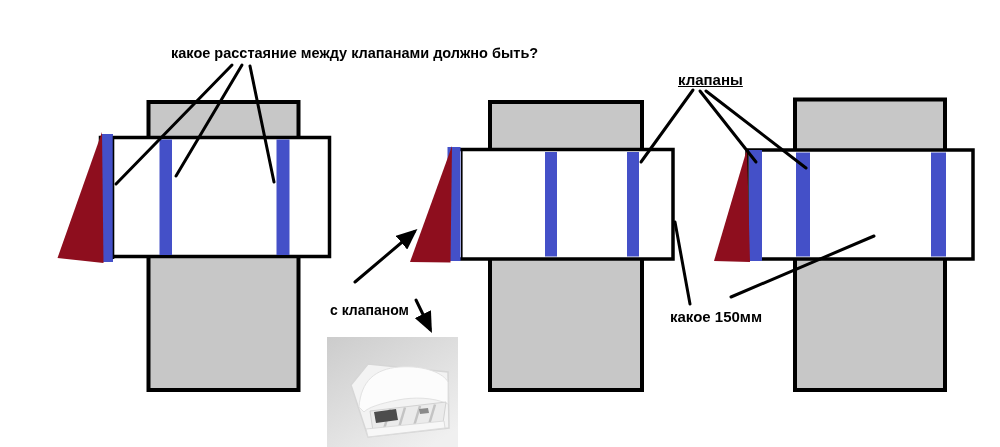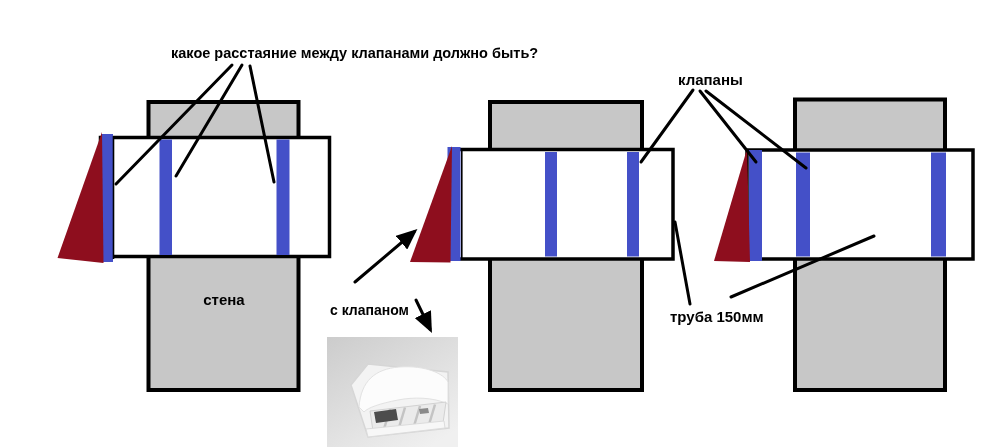--- a/index.html
+++ b/index.html
@@ -7,21 +7,21 @@
     position:relative;width:1000px;height:447px;overflow:hidden;background:#ffffff;
     font-family:"Liberation Sans", sans-serif;
     margin-top:8px;
   }
   .canvas svg{position:absolute;left:0;top:0;}
   .lbl{
     position:absolute;font-weight:bold;color:#000;white-space:nowrap;
     font-family:"Liberation Sans", sans-serif;
   }
   .lbl-question{left:171px;top:37px;font-size:14.5px;}
-  .lbl-valves{left:678px;top:63px;font-size:15px;}
+  .lbl-valves{left:678px;top:63px;font-size:15px;text-decoration:underline;}
   .lbl-wall{left:149px;top:283px;width:150px;text-align:center;font-size:15px;}
   .lbl-grille1{left:330px;top:276px;font-size:15px;}
   .lbl-grille2{left:330px;top:294px;font-size:14px;}
   .lbl-pipe{left:670px;top:300px;font-size:15px;}
   .ln{stroke:#000;stroke-width:3;stroke-linecap:round;fill:none;}
   .ln-thin{stroke:#000;stroke-width:1.6;fill:none;}
   .wall{stroke:#000;stroke-width:4;}
   .pipe{fill:#ffffff;stroke:#000;stroke-width:3.5;}
 </style>
 </head>
@@ -92,17 +92,16 @@
       <line x1="414" y1="418" x2="420" y2="398" stroke="#c4c4c4" stroke-width="2.5"></line>
       <line x1="429" y1="416.5" x2="435" y2="396.5" stroke="#c4c4c4" stroke-width="2.5"></line>
       <polygon points="374,404 396,401 398,412 376,415" fill="#4d4d4d"></polygon>
       <polygon points="419,401 428,400 429,405 420,406" fill="#8a8a8a"></polygon>
       <polygon points="366,421 444,413 445,420 368,429" fill="#f7f7f7" stroke="#dcdcdc" stroke-width="1"></polygon>
     </g>
   </svg>
 
   <div class="lbl lbl-question">какое расстаяние между клапанами должно быть?</div>
   <div class="lbl lbl-valves">клапаны</div>
-  <div class="lbl lbl-wall">стена</div>
   <div class="lbl lbl-grille2">с клапаном</div>
-  <div class="lbl lbl-pipe">труба 150мм</div>
+  <div class="lbl lbl-pipe">какое 150мм</div>
 
 </div>
 
 </body></html>

